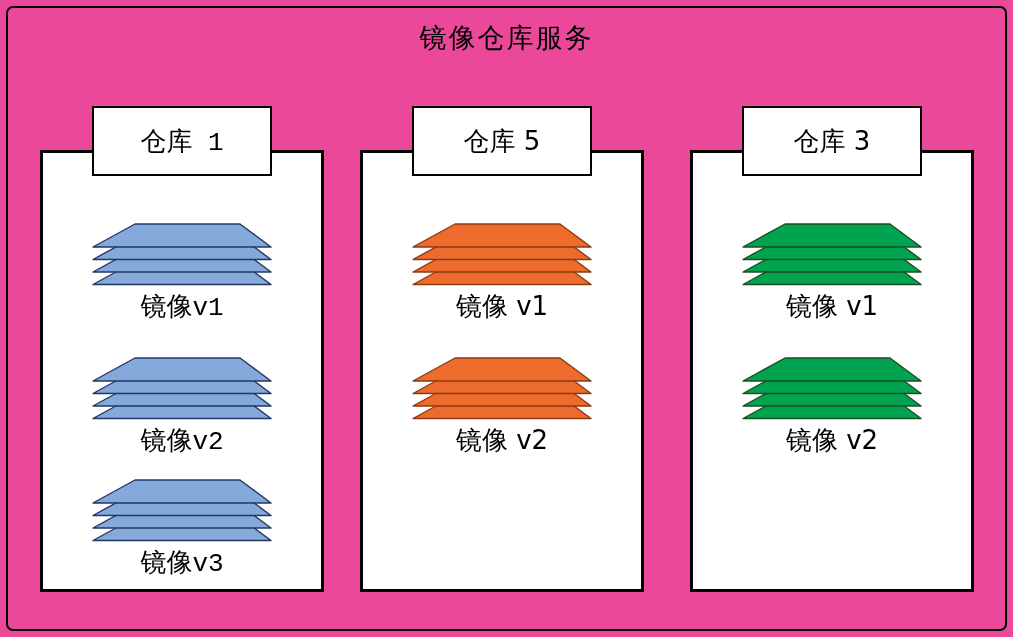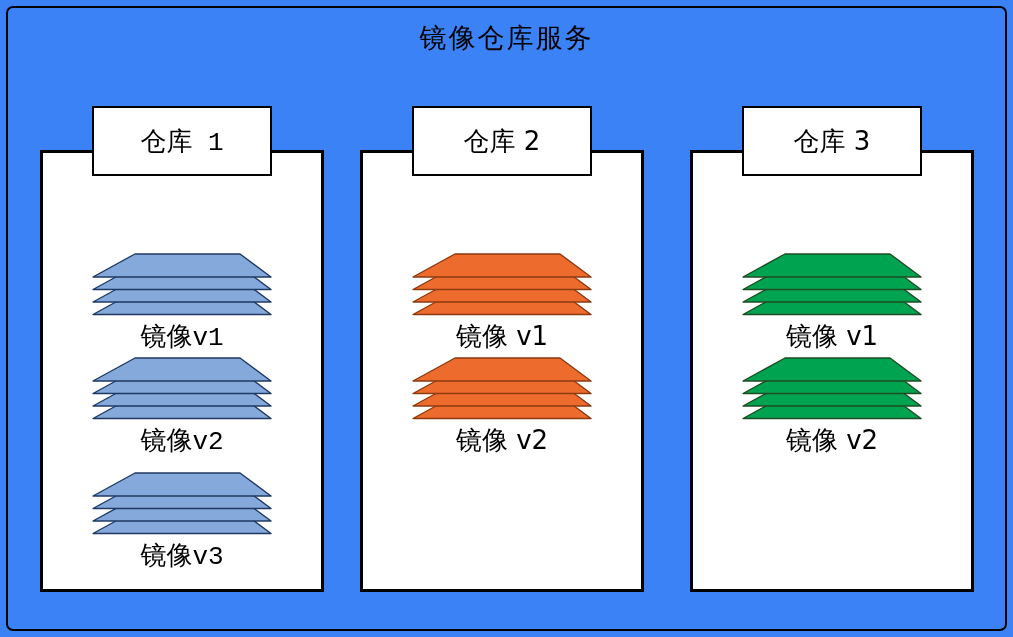--- a/index.html
+++ b/index.html
@@ -5,21 +5,21 @@
   html, body {
     margin: 0;
     padding: 0;
     background: #ffffff;
     font-family: "DejaVu Sans", "Liberation Sans", sans-serif;
   }
   .canvas {
     position: relative;
     width: 1013px;
     height: 637px;
-    background: #3b82f6;
+    background: #ec4899;
     overflow: hidden;
     color: #000;
   }
   .outer-frame {
     position: absolute;
     inset: 6px;
     border: 2.5px solid var(--c-outline, #000);
     border-radius: 7px;
     pointer-events: none;
   }
@@ -63,23 +63,23 @@
     z-index: 2;
   }
   .stack-group {
     position: absolute;
     left: 0;
     width: 100%;
     display: flex;
     flex-direction: column;
     align-items: center;
   }
-  .stack-group.row-1 { top: 100px; }
+  .stack-group.row-1 { top: 70px; }
   .stack-group.row-2 { top: 204px; }
-  .stack-group.row-3 { top: 319px; }
+  .stack-group.row-3 { top: 326px; }
   .stack-svg { display: block; }
   .stack-label {
     margin-top: 3px;
     font-size: 26px;
     white-space: pre;
   }
   
   .repo.blue   .stack-svg use { fill: var(--c-blue-fill);   stroke: var(--c-blue-stroke); }
   .repo.orange .stack-svg use { fill: var(--c-orange-fill); stroke: var(--c-orange-stroke); }
   .repo.green  .stack-svg use { fill: var(--c-green-fill);  stroke: var(--c-green-stroke); }
@@ -129,21 +129,21 @@
         <use href="#plate" y="25"></use>
         <use href="#plate" y="12.5"></use>
         <use href="#plate" y="0"></use>
       </svg>
       <div class="stack-label">镜像v3</div>
     </div>
   </div>
 
   <div class="repo pos-2 orange">
     <div class="repo-label-box">
-      <span>仓库 2</span>
+      <span>仓库 5</span>
     </div>
     <div class="stack-group row-1">
       <svg class="stack-svg" width="180" height="63" viewBox="0 0 180 63">
         <use href="#plate" y="37.5"></use>
         <use href="#plate" y="25"></use>
         <use href="#plate" y="12.5"></use>
         <use href="#plate" y="0"></use>
       </svg>
       <div class="stack-label">镜像 v1</div>
     </div>

